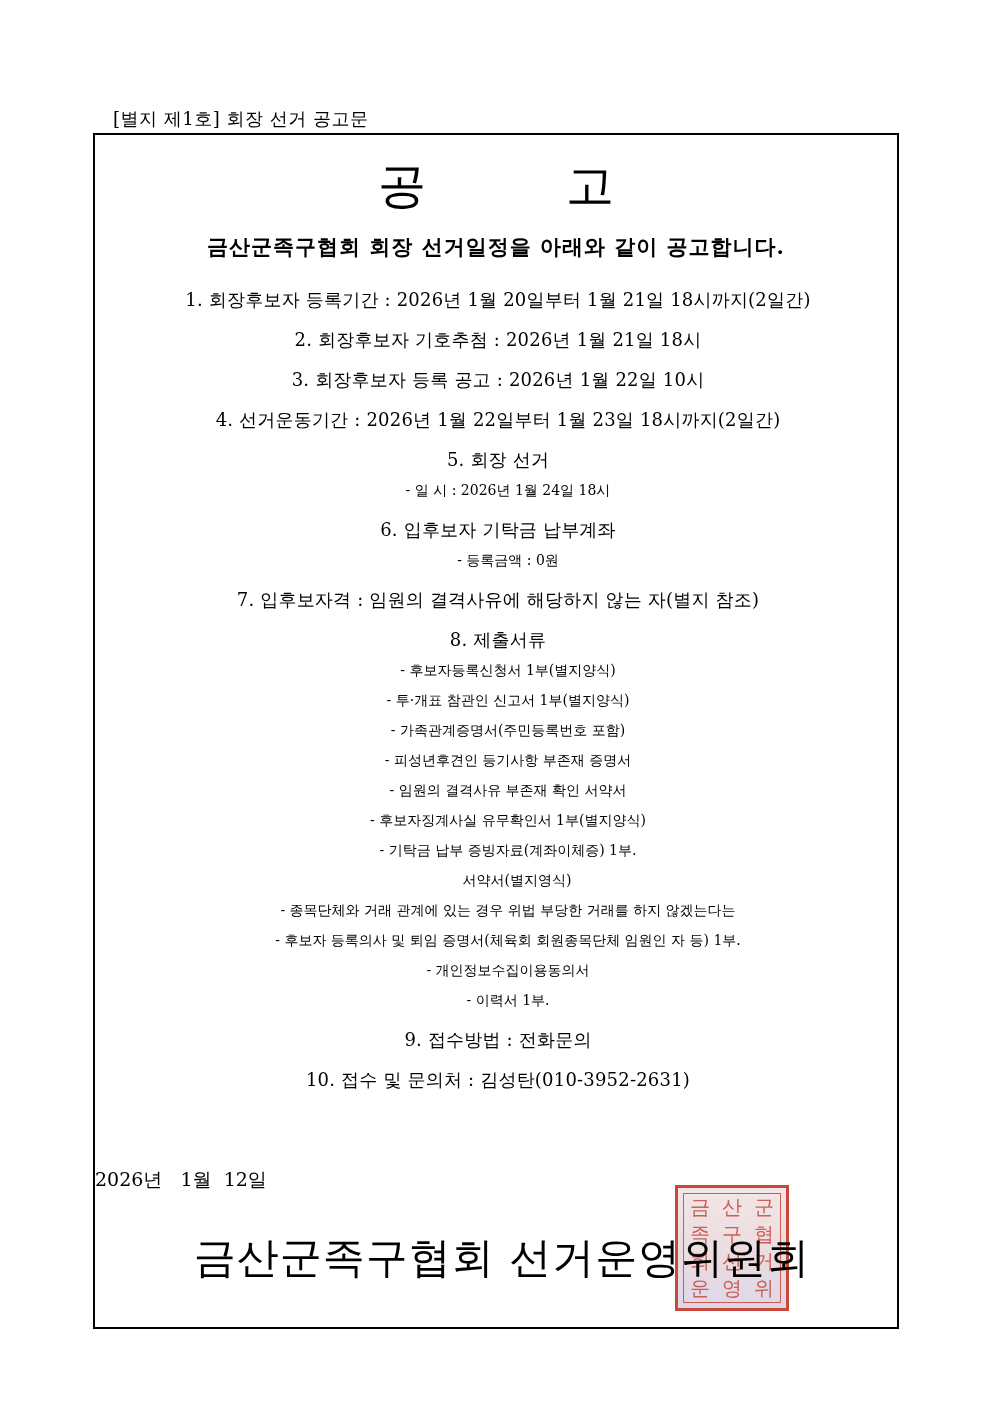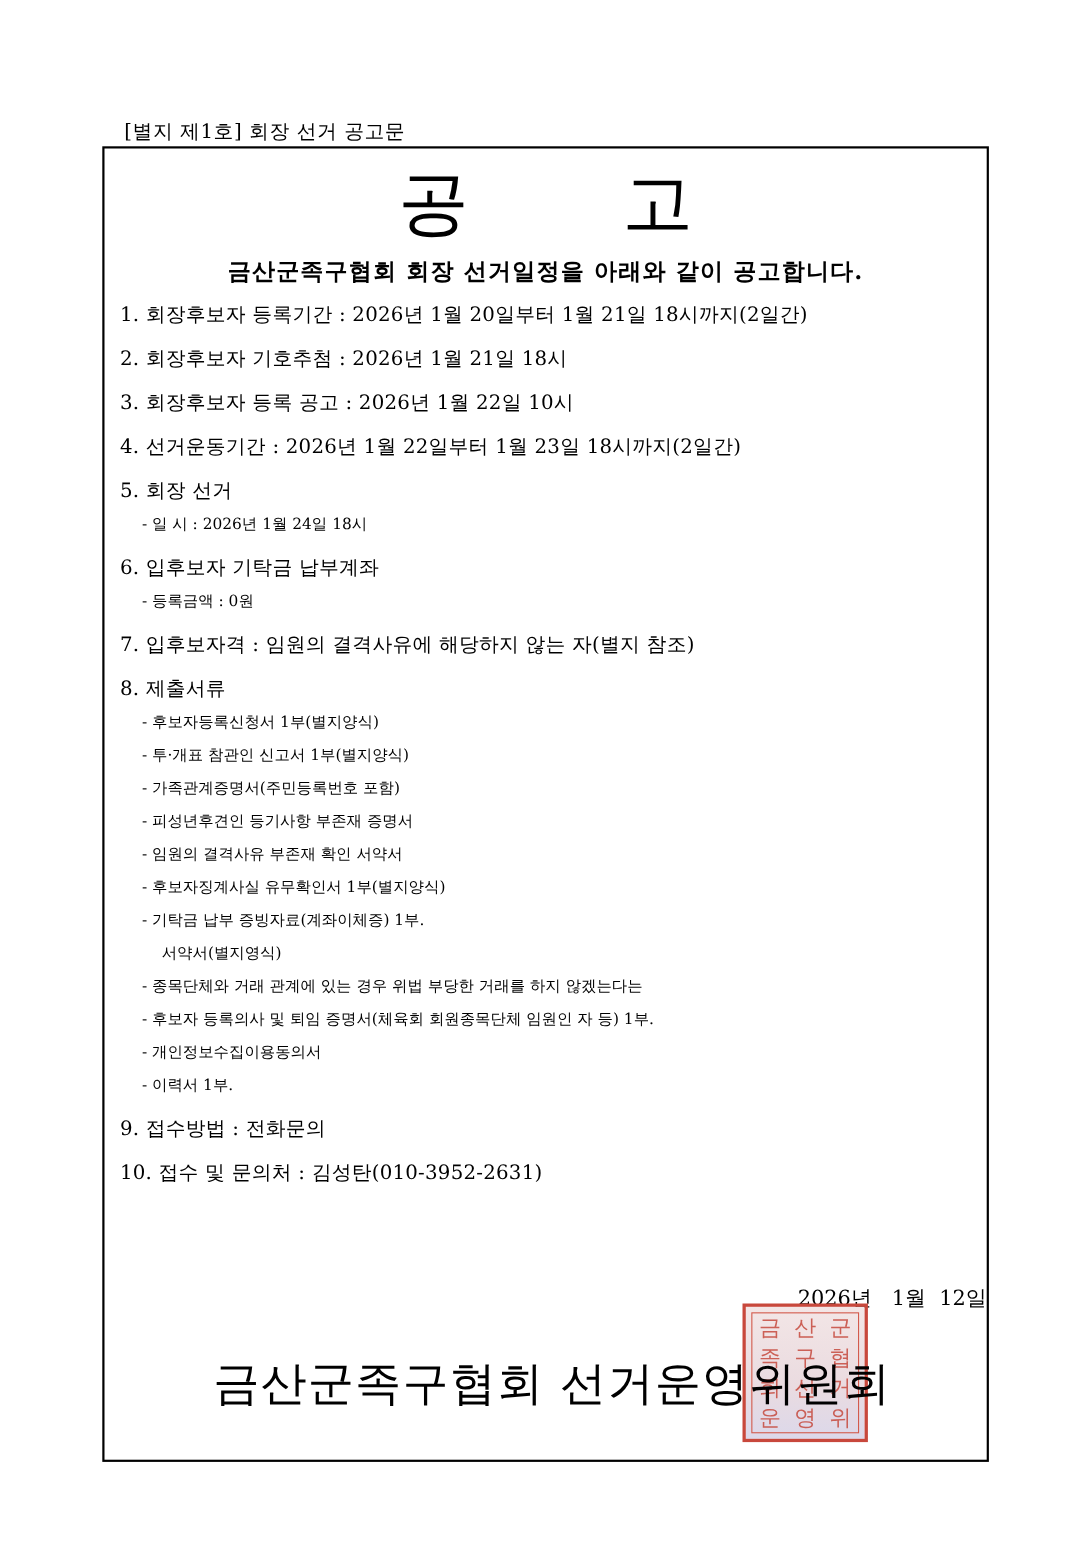--- a/index.html
+++ b/index.html
@@ -12,35 +12,35 @@
     position: absolute; left: 113px; top: 107px;
     font-size: 18px; letter-spacing: 0.5px; white-space: nowrap;
   }
   .frame {
     position: absolute; left: 93px; top: 133px;
     width: 802px; height: 1192px;
     border: 2px solid #000; box-sizing: content-box;
   }
   .title {
     position: absolute; left: 0; right: 0; top: 20px;
-    text-align: center; font-size: 64px; letter-spacing: 140px;
+    text-align: center; font-size: 48px; letter-spacing: 140px;
     padding-left: 140px; line-height: 60px;
   }
   .subtitle {
     position: absolute; left: 0; right: 0; top: 98px;
     text-align: center; font-size: 21px; font-weight: bold;
     letter-spacing: 1px; white-space: nowrap;
   }
-  .items { position: absolute; left: 14px; top: 137px; right: 10px; }
+  .items { position: absolute; left: 14px; top: 150px; right: 10px; text-align: center; }
   .item { font-size: 18px; line-height: 30px; white-space: nowrap; margin-bottom: 10px; letter-spacing: 0.2px; }
   .sub { padding-left: 20px; line-height: 30px; font-size: 14px; white-space: nowrap; }
   .grp { margin-bottom: 10px; }
   .date {
     position: absolute; left: 0; right: 0; top: 1032px;
-    text-align: right; font-size: 19px; white-space: pre;
+    text-align: left; font-size: 19px; white-space: pre;
   }
   .org {
     position: absolute; left: 12px; right: 0; top: 1095px;
     text-align: center; font-size: 42px; letter-spacing: 1px;
     white-space: nowrap; z-index: 2;
     font-family: "DejaVu Sans", "Liberation Sans", sans-serif;
   }
   .stamp {
     position: absolute; left: 580px; top: 1050px;
     width: 114px; height: 126px;

